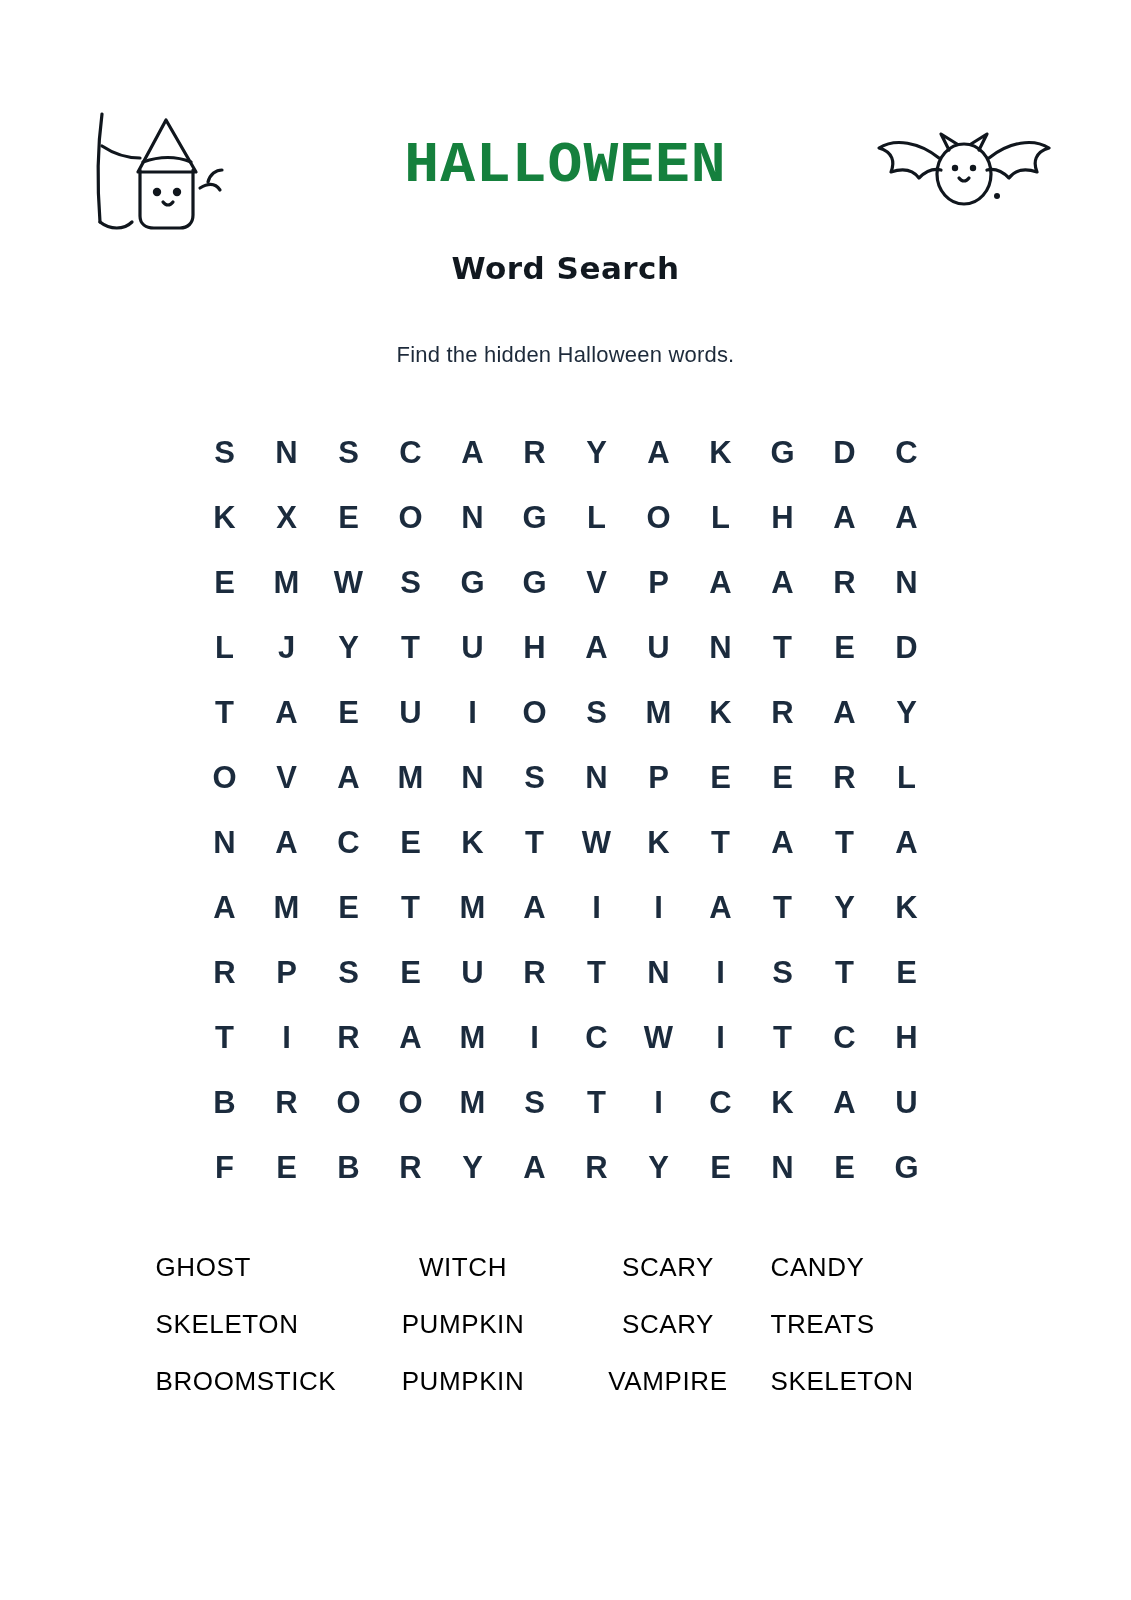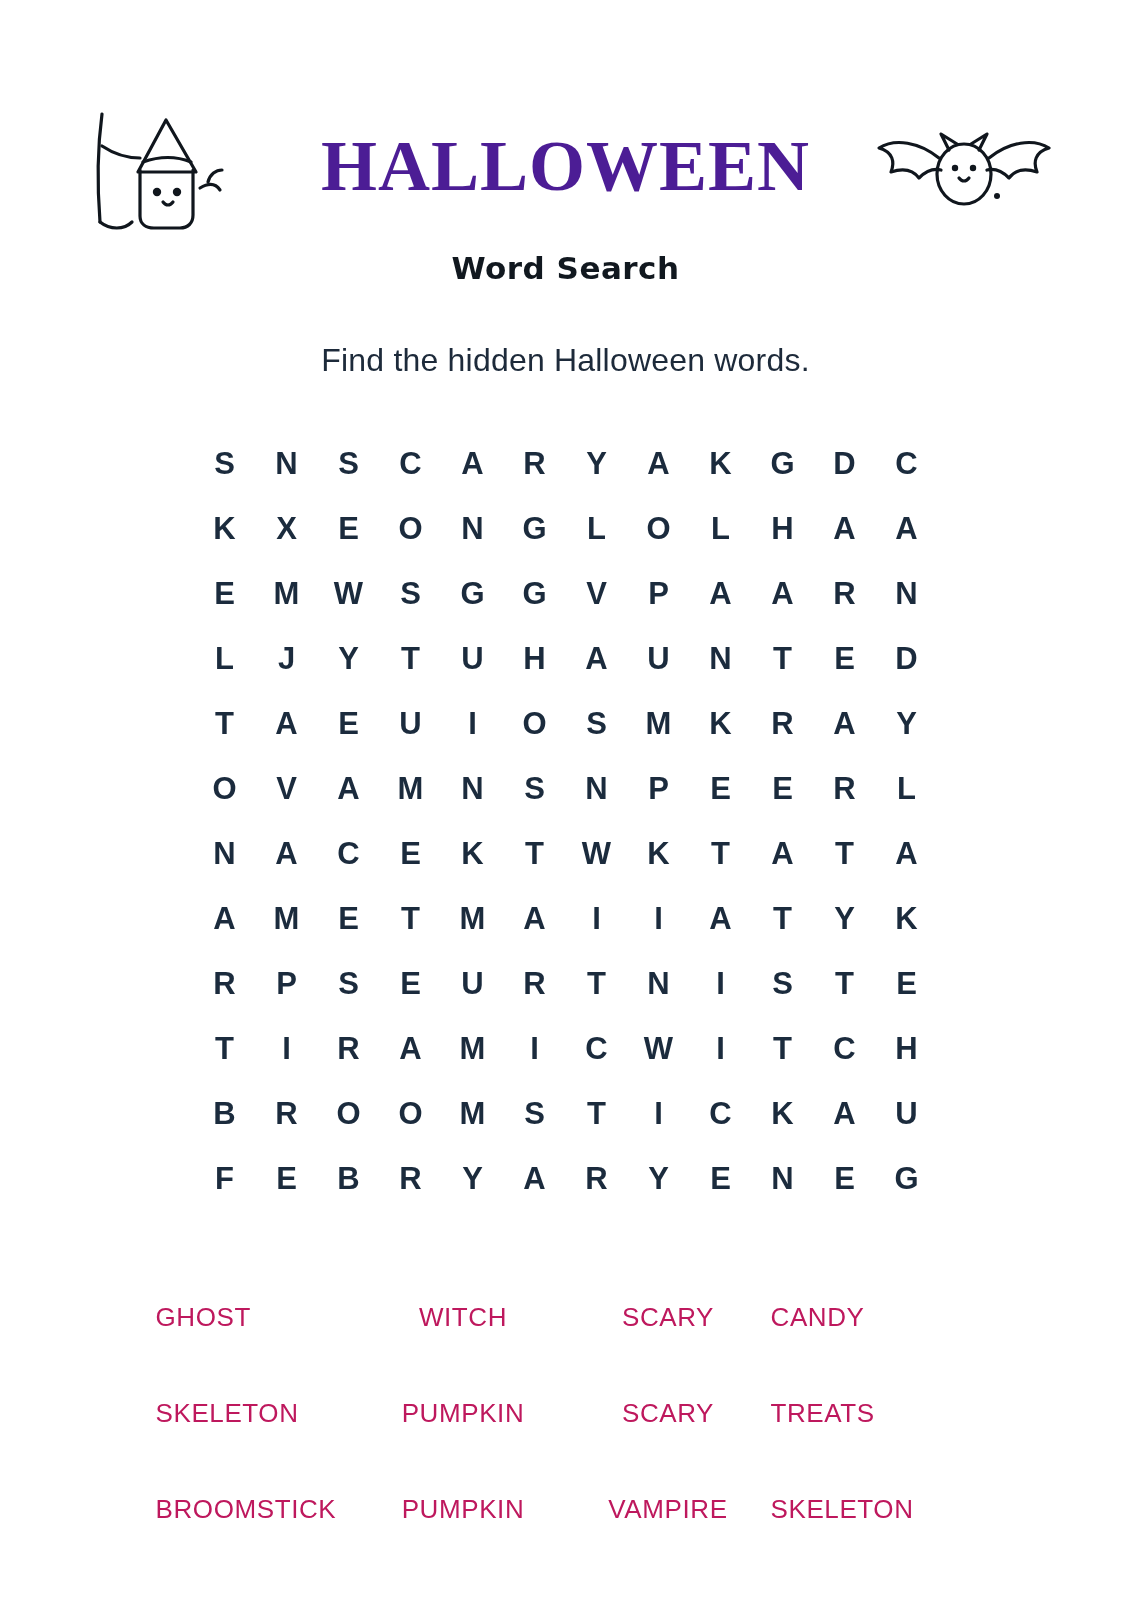--- a/index.html
+++ b/index.html
@@ -24,25 +24,25 @@
   
   .header {
     position: relative;
     margin-top: 96px;
     height: 140px;
     display: flex;
     align-items: center;
     justify-content: center;
   }
   .title {
-    font-family: Liberation Serif, serif;
+    font-family: Liberation Mono, monospace;
     font-weight: bold;
-    font-size: 72px;
+    font-size: 58px;
     letter-spacing: 1px;
-    color: #4c1d95;
+    color: #15803d;
     line-height: 1;
     white-space: nowrap;
   }
   .cat-icon {
     position: absolute;
     left: 80px;
     top: 8px;
   }
   .bat-icon {
     position: absolute;
@@ -56,21 +56,21 @@
     font-weight: bold;
     font-size: 31px;
     color: #11181f;
     margin-top: 14px;
     letter-spacing: 0.5px;
   }
 
   .instruction {
     text-align: center;
     font-family: "Liberation Sans", sans-serif;
-    font-size: 32px;
+    font-size: 22px;
     color: #1d2a3a;
     margin-top: 56px;
     letter-spacing: 0.2px;
   }
 
   
   .grid-wrap {
     margin-top: 52px;
     display: flex;
     justify-content: center;
@@ -96,25 +96,24 @@
   .words {
     margin: 52px auto 0 auto;
     width: 820px;
     display: grid;
     grid-template-columns: repeat(4, 1fr);
     row-gap: 26px;
   }
   .word {
     font-family: "Liberation Sans", sans-serif;
     font-size: 26px;
-    color: #be185d;
+    color: #000000;
     letter-spacing: 0.6px;
     text-align: center;
     white-space: nowrap;
-    margin-top: 39px;
   }
   .words .col0 { text-align: left; }
   .words .col3 { text-align: left; }
 </style>
 </head>
 <body>
 
 <div class="page">
 
   <div class="header">

